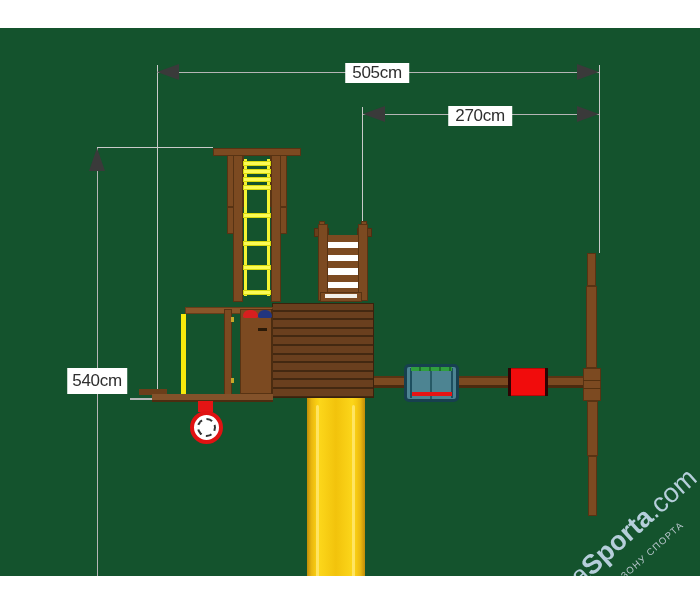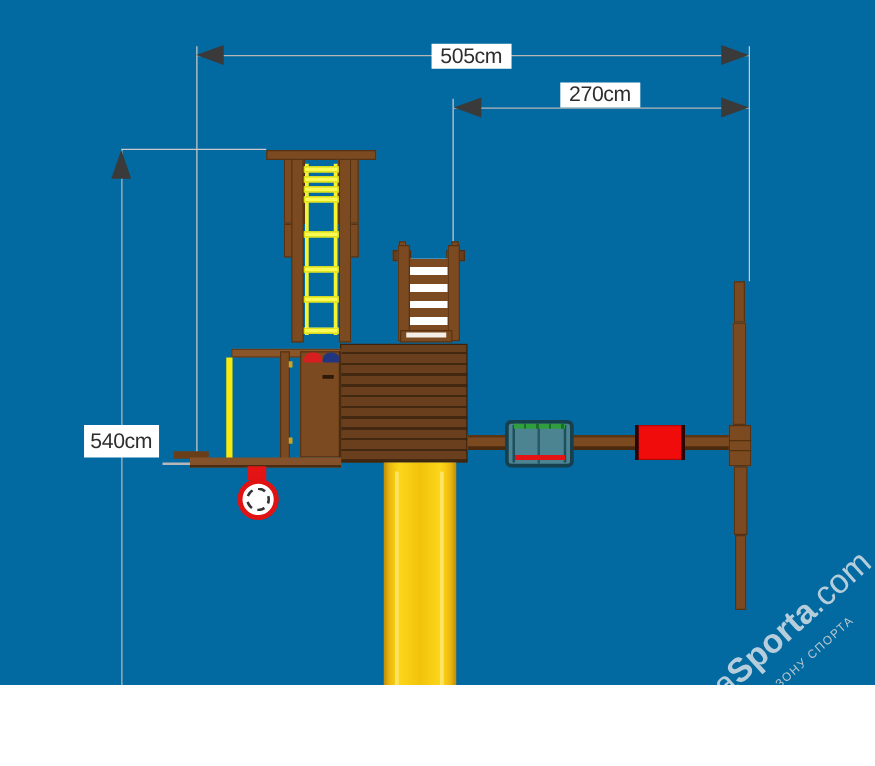--- a/index.html
+++ b/index.html
@@ -1,17 +1,17 @@
 <!DOCTYPE html>
 <html><head>
 <meta charset="utf-8">
 <style>
   html,body{margin:0;padding:0;background:#fff;}
-  .scene{position:relative;width:700px;height:548px;background:#0369a1;overflow:hidden;
-         font-family:"Liberation Sans",sans-serif;}
+  .scene{position:relative;width:700px;height:548px;background:#14532d;overflow:hidden;
+         font-family:"Liberation Sans",sans-serif;margin-top:28px;}
   .abs{position:absolute;}
   
   .eline{position:absolute;background:#c9c9c9;}
   .dline{position:absolute;background:#b5b5b5;}
   .dim-label{position:absolute;transform:translate(-50%,-50%);background:#ffffff;
              padding:0 7px;font-size:17px;color:#2e2e2e;letter-spacing:-0.3px;white-space:nowrap;}
   .arr{position:absolute;width:0;height:0;}
   .arr.l{border-top:8px solid transparent;border-bottom:8px solid transparent;border-right:22px solid #3a3a3a;}
   .arr.r{border-top:8px solid transparent;border-bottom:8px solid transparent;border-left:22px solid #3a3a3a;}
   .arr.u{border-left:8px solid transparent;border-right:8px solid transparent;border-bottom:23px solid #3a3a3a;}
@@ -60,21 +60,21 @@
   <div class="eline" style="left:90px;top:583px;width:218px;height:1px;background:#cfcfcf;"></div>
 
   <div class="dline" style="left:157px;top:44px;width:442px;height:1px;"></div>
   <div class="arr l" style="left:157px;top:36px;"></div>
   <div class="arr r" style="left:577px;top:36px;"></div>
   <div class="dim-label" style="left:377px;top:45px;">505cm</div>
 
   <div class="dline" style="left:363px;top:86px;width:236px;height:1px;"></div>
   <div class="arr l" style="left:363px;top:78px;"></div>
   <div class="arr r" style="left:577px;top:78px;"></div>
-  <div class="dim-label" style="left:480px;top:76px;">270cm</div>
+  <div class="dim-label" style="left:480px;top:88px;">270cm</div>
 
   <div class="dline" style="left:97px;top:120px;width:1px;height:463px;"></div>
   <div class="arr u" style="left:89px;top:120px;"></div>
   <div class="arr d" style="left:89px;top:560px;"></div>
   <div class="dim-label" style="left:97px;top:353px;padding:3px 5px;">540cm</div>
 
   <div class="wood" style="left:213px;top:120px;width:88px;height:8px;"></div>
   <div class="wood" style="left:227px;top:127px;width:17px;height:52px;"></div>
   <div class="wood" style="left:270px;top:127px;width:17px;height:52px;"></div>
   <div class="wood" style="left:227px;top:179px;width:8px;height:27px;"></div>

